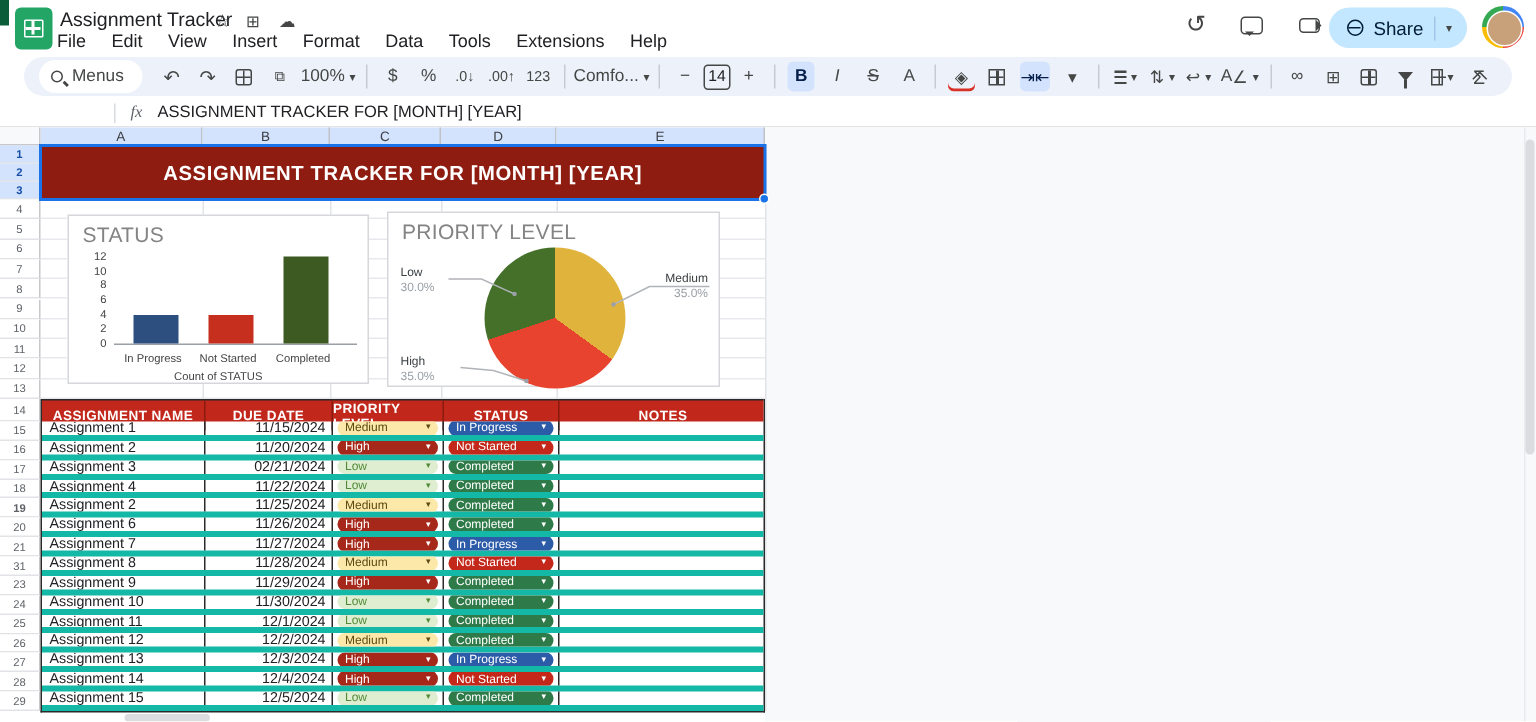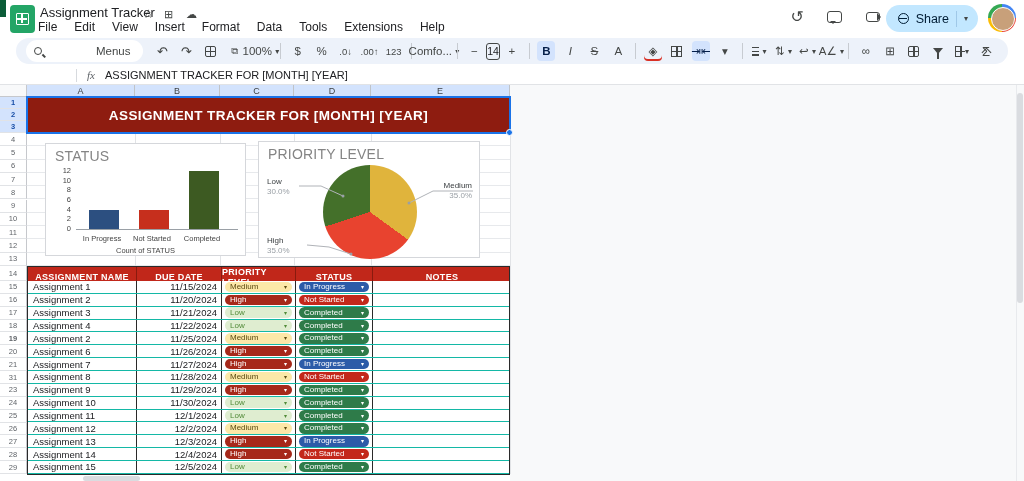--- a/index.html
+++ b/index.html
@@ -31,21 +31,21 @@
   #avatar { position:absolute; right:8px; top:4px; width:28px; height:28px; border-radius:50%;
     background:conic-gradient(#4285f4 0 25%, #ea4335 25% 50%, #fbbc04 50% 75%, #34a853 75% 100%); }
   #avatar:after { content:""; position:absolute; left:3px; top:3px; width:22px; height:22px; border-radius:50%; background:#c8a07a; border:1px solid #fff; }
 
   
   #toolbar { position:absolute; left:16px; top:38px; width:992px; height:26px; background:#edf2fa; border-radius:13px; display:flex; align-items:center; padding:0 10px; }
   .t-item { height:20px; min-width:18px; display:flex; align-items:center; justify-content:center; color:#444746; font-size:11.5px; margin:0 3px; border-radius:4px; padding:0 2px; }
   .t-item.active { background:#d3e3fd; color:#041e49; }
   .t-sep { width:1px; height:16px; background:#c7cbd1; margin:0 5px; }
   #menus-pill { height:22px; background:#fff; border-radius:11px; display:flex; align-items:center; gap:6px; padding:0 12px 0 8px; margin-right:8px; }
-  #menus-pill .lbl { font-size:11.5px; color:#444746;margin-left:48px; }
+  #menus-pill .lbl { font-size:11.5px; color:#444746; }
   .mag { width:8px; height:8px; border:1.5px solid #444746; border-radius:50%; position:relative; }
   .mag:after { content:""; position:absolute; left:7px; top:7px; width:4px; height:1.5px; background:#444746; transform:rotate(45deg); }
   .glyph { font-size:13px; line-height:13px; }
   .sm { font-size:9.5px; }
   #fontsize-box { width:22px; height:17px; border:1px solid #444746; border-radius:3px; display:flex; align-items:center; justify-content:center; font-size:10.5px; color:#202124; }
   .u-red { box-shadow:inset 0 -2px 0 #d93025; padding-bottom:1px; }
   .grid-ic { width:11px; height:11px; border:1.2px solid #444746; position:relative; }
   .grid-ic:before { content:""; position:absolute; left:0; top:4px; width:9px; height:1.2px; background:#444746; }
   .grid-ic:after { content:""; position:absolute; left:4px; top:0; width:1.2px; height:9px; background:#444746; }
   .bars-ic { width:11px; height:9px; background:repeating-linear-gradient(#444746 0 1.5px, transparent 1.5px 3.75px); }
@@ -94,21 +94,21 @@
   #pie { position:absolute; left:64px; top:23px; width:94px; height:94px; border-radius:50%; }
   .pie-lab { position:absolute; font-size:8px; color:#3c4043; z-index:2; }
   .pie-pct { position:absolute; font-size:8px; color:#9aa0a6; z-index:2; }
   #pie-svg { position:absolute; left:0; top:0; z-index:1; }
 
   
   #assign-table { position:absolute; left:27px; top:181px; width:483px; z-index:5; border-left:1px solid #2a2a2a; border-right:1px solid #2a2a2a; border-bottom:1px solid #2a2a2a; background:#fff; }
   #t-head { display:grid; grid-template-columns:108px 85px 74px 77px 139px; height:15px; background:#c1271a; border-top:1px solid #2a2a2a; }
   #t-head div { color:#fff; font-size:9px; font-weight:700; letter-spacing:.3px; display:flex; align-items:center; justify-content:center; border-left:1px solid #8a1a0e; }
   #t-head div:first-child { border-left:none; }
-  #t-body .trow { display:grid; grid-template-columns:108px 85px 74px 77px 139px; height:12.87px; border-bottom:1px solid #14b8a6; }
+  #t-body .trow { display:grid; grid-template-columns:108px 85px 74px 77px 139px; height:12.87px; border-bottom:4px solid #14b8a6; }
   .tcell { font-size:9.5px; color:#202124; display:flex; align-items:center; border-left:1px solid #2a2a2a; overflow:hidden; }
   .trow .tcell:first-child { border-left:none; padding-left:5px; }
   .tcell.date { justify-content:flex-end; padding-right:4px;text-align:center; }
   .pill { flex:1; margin:1px 3px; height:10.5px; border-radius:5.5px; display:flex; align-items:center; justify-content:space-between; padding:0 5px; font-size:8px; line-height:10px; }
   .pill .pc { font-size:6px; }
   .p-Medium { background:#fce8a8; color:#5b4a12; }
   .p-High { background:#a6281a; color:#fff; }
   .p-Low { background:#dfedd0; color:#518a38; }
   .s-InProgress { background:#2c5ba8; color:#fff; }
   .s-NotStarted { background:#c3281b; color:#fff; }
@@ -382,21 +382,21 @@
           <div class="tcell ">
             <div class="pill s-NotStarted">
               <span>Not Started</span>
               <span class="pc">▾</span>
             </div>
           </div>
           <div class="tcell "></div>
         </div>
         <div class="trow">
           <div class="tcell ">Assignment 3</div>
-          <div class="tcell date">11/21/2024</div>
+          <div class="tcell date">02/21/2024</div>
           <div class="tcell ">
             <div class="pill p-Low">
               <span>Low</span>
               <span class="pc">▾</span>
             </div>
           </div>
           <div class="tcell ">
             <div class="pill s-Completed">
               <span>Completed</span>
               <span class="pc">▾</span>

